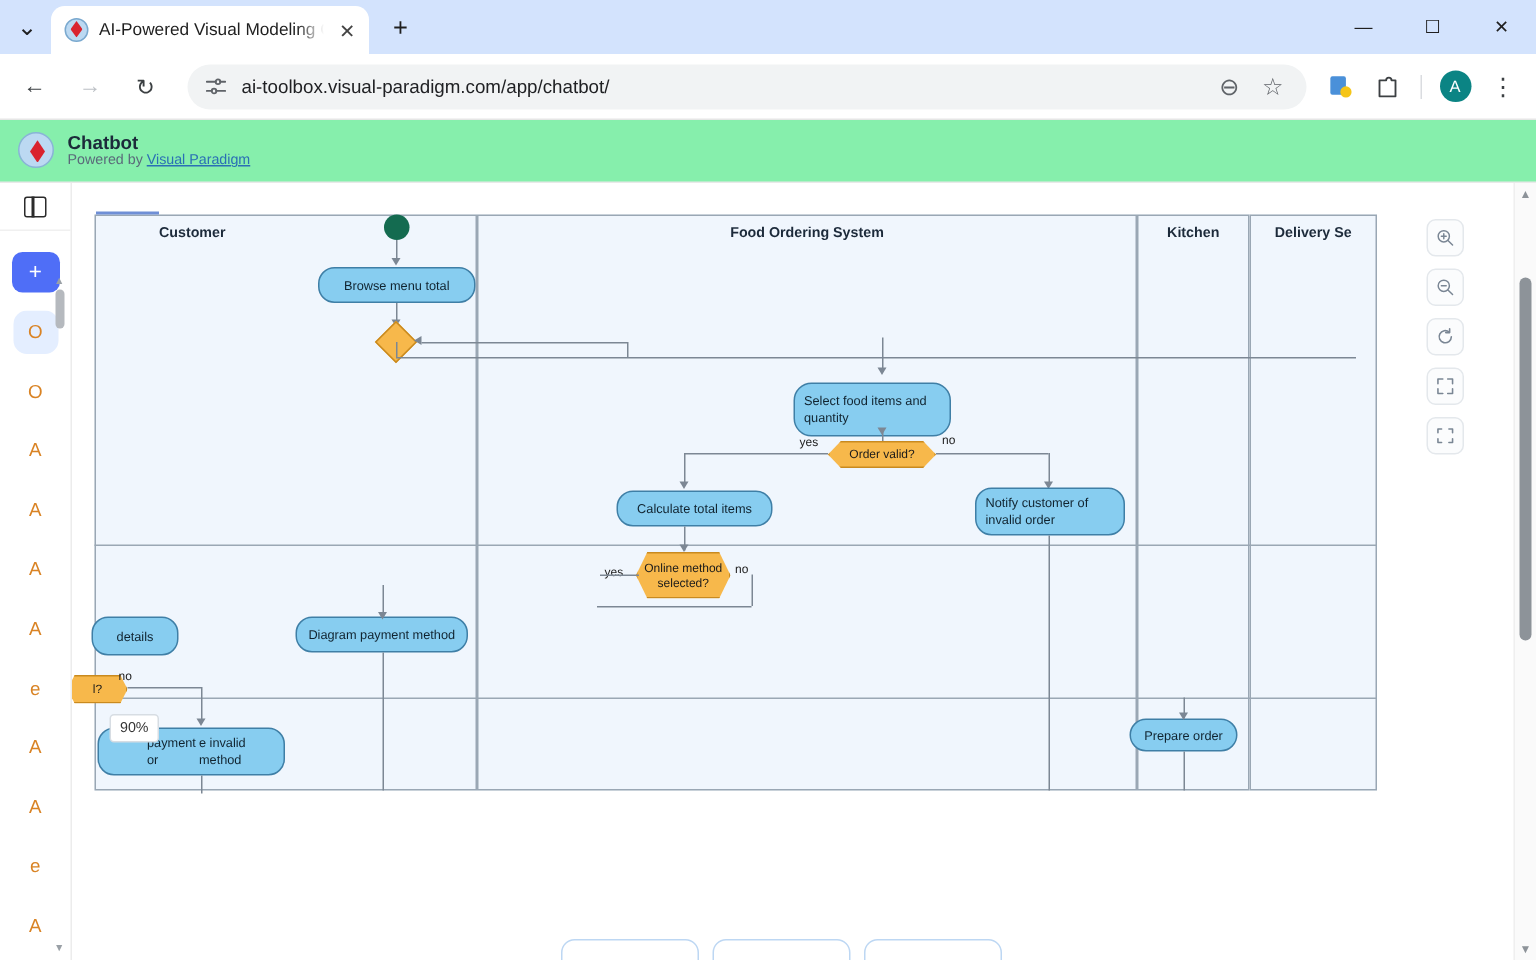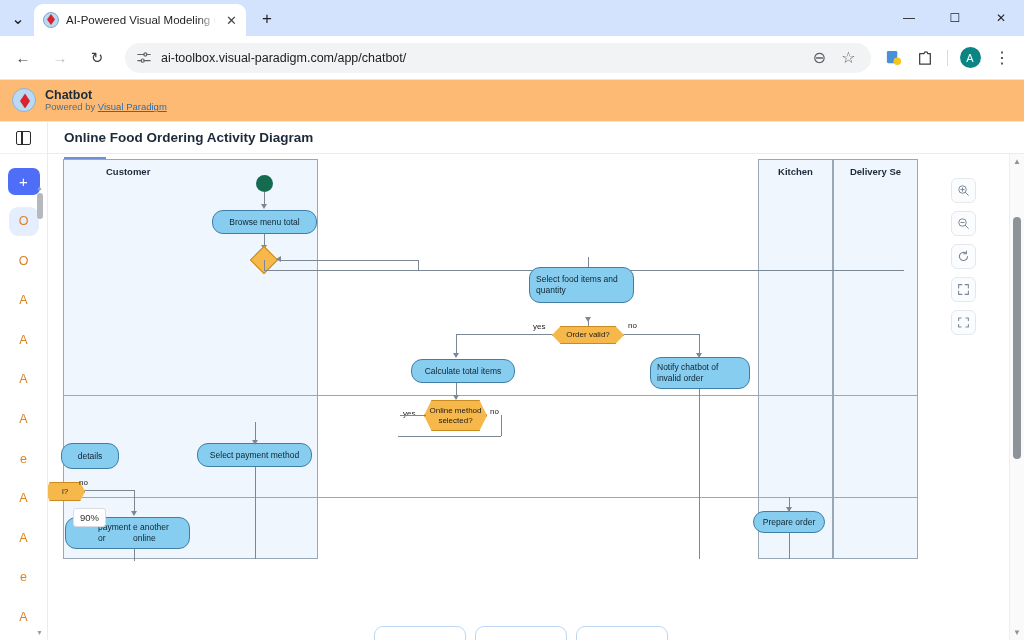--- a/index.html
+++ b/index.html
@@ -65,21 +65,21 @@
   .omni-url { font-size: 12.5px; color: #202124; white-space: nowrap; }
   .omni-right { display:flex; align-items:center; gap:12px; margin-left:auto; padding-right:4px; }
   .tb-icons { display: flex; align-items: center; gap: 4px; }
   .tb-icon { width: 28px; height: 28px; display:flex; align-items:center; justify-content:center; color:#3c4043;}
   .tb-sep { width:1px; height:16px; background:#dadce0; margin:0 4px; }
   .avatar { width: 21px; height: 21px; border-radius: 50%; background: #0b8484; color:#fff;
     font-size: 11px; display:flex; align-items:center; justify-content:center; }
 
   
   .app-header {
-    height: 42px; background: #fdba74; display:flex; align-items:center;
+    height: 42px; background: #86efac; display:flex; align-items:center;
     padding: 0 10px 0 12px; border-bottom: 1px solid #e9e9e9;
   }
   .brand { display:flex; align-items:center; gap:9px; }
   .brand-logo { width:24px; height:24px; border-radius:50%; background:#bcd9f2; border:1px solid #89b4d6;
     position:relative; }
   .brand-logo::after { content:""; position:absolute; left:7px; top:4px; width:10px; height:15px;
     background:#d9232e; clip-path: polygon(50% 0,100% 50%,50% 100%,0 50%); }
   .brand-text { line-height: 1.15; }
   .brand-name { font-size: 12.5px; font-weight: bold; color: #1c2a3a; }
   .brand-sub { font-size: 9.5px; color: #5a6a7a; }
@@ -118,21 +118,21 @@
   
   .main { flex:1; display:flex; flex-direction:column; position:relative; background:#fff; }
   .doc-title-bar { height:32px; display:flex; align-items:center; padding-left:16px;
     border-bottom:1px solid #ececec; }
   .doc-title { font-size:13.5px; font-weight:bold; color:#1c2a3a; }
 
   .canvas-area { flex:1; position:relative; overflow:hidden; background:#fff; }
 
   
   .diagram { position:absolute; left:15px; top:5px; width:855px; height:400px; }
-  .lane { position:absolute; top:0; bottom:0; background:#f0f6fd; border:1px solid #9aa7b4; }
+  .lane { position:absolute; top:16px; bottom:0; background:#f0f6fd; border:1px solid #9aa7b4; }
   .lane-title { position:absolute; top:6px; width:100%; text-align:center;
     font-size:9.5px; font-weight:bold; color:#1c2a3a; }
   .lane-sel-top { position:absolute; left:0; top:-3px; width:42px; height:2px; background:#6f8fd6; }
 
   .node { position:absolute; background:#87cdf0; border:1px solid #3f7fa6; border-radius:11px;
     color:#10232f; font-size:8.5px; line-height:1.25; padding:4px 6px;
     display:flex; align-items:center; justify-content:center; text-align:center; }
   .decision { position:absolute; background:#f7b84b; border:1px solid #c98a1f;
     color:#1a1a1a; font-size:8px; line-height:1.15; display:flex; align-items:center;
     justify-content:center; text-align:center;
@@ -261,31 +261,31 @@
       </div>
     <div class="side-scroll">
       <span class="ss-arrow">▲</span>
       <span class="ss-thumb"></span>
       <span class="ss-track"></span>
       <span class="ss-arrow">▼</span>
     </div>
   </div>
 
   <div class="main">
-    <div class="doc-title-bar">
-      <span class="doc-title">Online Food Ordering Activity Diagram</span>
-    </div>
 
     <div class="canvas-area">
 
       <div class="diagram">
 
         <div class="lane" style="left:0; width:255px;">
           <span class="lane-sel-top"></span>
           <span class="lane-title" style="text-align:left;padding-left:42px;">Customer</span>
+        </div>
+        <div class="lane" style="left:255px; width:440px;">
+          <span class="lane-title">Food Ordering System</span>
         </div>
         <div class="lane" style="left:770px; width:85px;">
           <span class="lane-title">Delivery Se</span>
         </div>
         <div class="lane" style="left:695px; width:75px;">
           <span class="lane-title">Kitchen</span>
         </div>
 
         <div class="conn h" style="left:0; top:236px; width:855px; background:#9aa7b4;"></div>
         <div class="conn h" style="left:0; top:338px; width:855px; background:#9aa7b4;"></div>
@@ -299,62 +299,62 @@
         <div class="merge" style="left:191px; top:91px;"></div>
         <div class="arrow-l" style="left:213px; top:97px;"></div>
 
         <div class="conn h" style="left:218px; top:101px; width:137px;"></div>
         <div class="conn v" style="left:355px; top:101px; height:10px;"></div>
         <div class="conn h" style="left:201px; top:111px; width:640px;"></div>
         <div class="conn v" style="left:201px; top:101px; height:10px;"></div>
 
         <div class="conn v" style="left:525px; top:98px; height:23px;"></div>
         <div class="arrow-d" style="left:522px; top:118px;"></div>
-        <div class="node" style="left:466px; top:108px; width:105px; height:36px; justify-content:flex-start; text-align:left;">Select food items and quantity</div>
+        <div class="node" style="left:466px; top:128px; width:105px; height:36px; justify-content:flex-start; text-align:left;border-radius:12px;">Select food items and quantity</div>
         <div class="conn v" style="left:525px; top:160px; height:12px;"></div>
         <div class="arrow-d" style="left:522px; top:158px;"></div>
         <div class="decision" style="left:489px; top:167px; width:72px; height:18px;">Order valid?</div>
         <span class="edge-label" style="left:470px; top:163px;">yes</span>
         <span class="edge-label" style="left:565px; top:162px;">no</span>
 
         <div class="conn h" style="left:393px; top:175px; width:96px;"></div>
         <div class="conn v" style="left:393px; top:175px; height:22px;"></div>
         <div class="arrow-d" style="left:390px; top:194px;"></div>
         <div class="node" style="left:348px; top:200px; width:104px; height:24px;">Calculate total items</div>
 
         <div class="conn h" style="left:561px; top:175px; width:75px;"></div>
         <div class="conn v" style="left:636px; top:175px; height:22px;"></div>
         <div class="arrow-d" style="left:633px; top:194px;"></div>
-        <div class="node" style="left:587px; top:198px; width:100px; height:32px; justify-content:flex-start; text-align:left;">Notify chatbot of invalid order</div>
+        <div class="node" style="left:587px; top:198px; width:100px; height:32px; justify-content:flex-start; text-align:left;">Notify customer of invalid order</div>
 
         <div class="conn v" style="left:393px; top:224px; height:16px;"></div>
         <div class="arrow-d" style="left:390px; top:236px;"></div>
         <div class="decision" style="left:361px; top:241px; width:63px; height:31px;">Online method selected?</div>
         <span class="edge-label" style="left:340px; top:250px;">yes</span>
         <span class="edge-label" style="left:427px; top:248px;">no</span>
         <div class="conn h" style="left:337px; top:256px; width:26px;"></div>
         <div class="conn v" style="left:438px; top:256px; height:21px;"></div>
         <div class="conn h" style="left:335px; top:277px; width:103px;"></div>
 
         <div class="node" style="left:-2px; top:284px; width:58px; height:26px;">details</div>
         <div class="decision" style="left:-18px; top:323px; width:40px; height:19px;">l?</div>
         <span class="edge-label" style="left:16px; top:319px;">no</span>
         <div class="conn h" style="left:22px; top:331px; width:49px;"></div>
         <div class="conn v" style="left:71px; top:331px; height:24px;"></div>
         <div class="arrow-d" style="left:68px; top:352px;"></div>
 
         <div class="node" style="left:2px; top:358px; width:125px; height:32px; justify-content:flex-start; text-align:left; padding-left:32px;">
           <span>payment or</span>
             <br>
-          <span>e another online</span>
+          <span>e invalid method</span>
         </div>
         <div class="zoom-badge" style="left:10px; top:349px;">90%</div>
         <div class="conn v" style="left:71px; top:390px; height:12px;"></div>
 
-        <div class="node" style="left:134px; top:284px; width:115px; height:24px;">Select payment method</div>
+        <div class="node" style="left:134px; top:284px; width:115px; height:24px;">Diagram payment method</div>
         <div class="conn v" style="left:192px; top:263px; height:21px;"></div>
         <div class="arrow-d" style="left:189px; top:281px;"></div>
         <div class="conn v" style="left:192px; top:308px; height:92px;"></div>
 
         <div class="node" style="left:690px; top:352px; width:72px; height:22px;">Prepare order</div>
         <div class="conn v" style="left:726px; top:338px; height:14px;"></div>
         <div class="arrow-d" style="left:723px; top:348px;"></div>
         <div class="conn v" style="left:726px; top:374px; height:26px;"></div>
         <div class="conn v" style="left:636px; top:230px; height:170px;"></div>
       </div>

